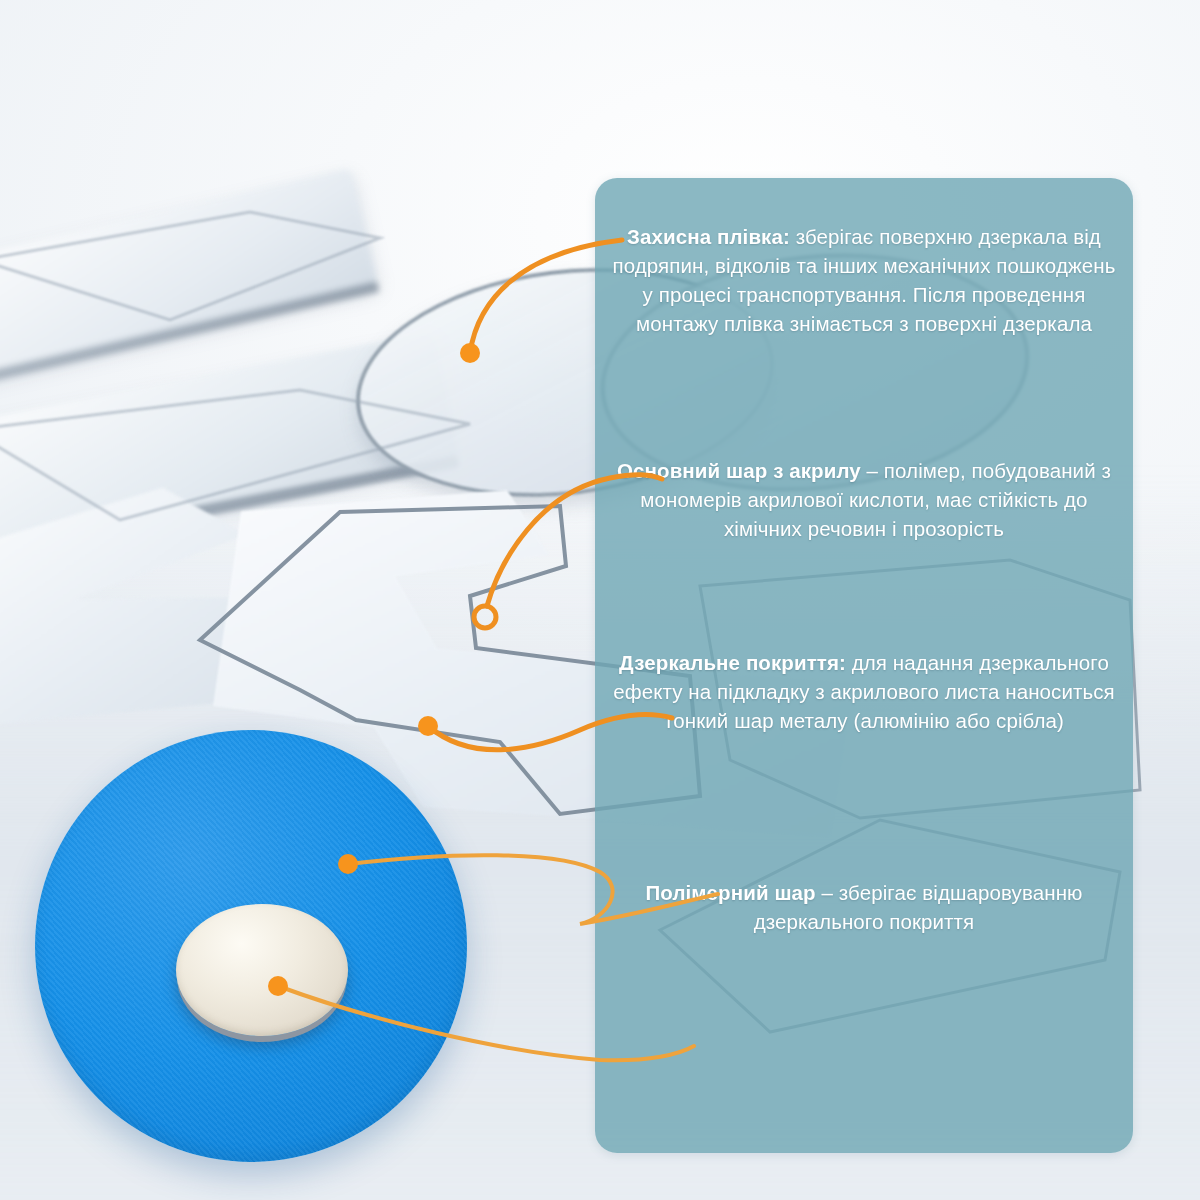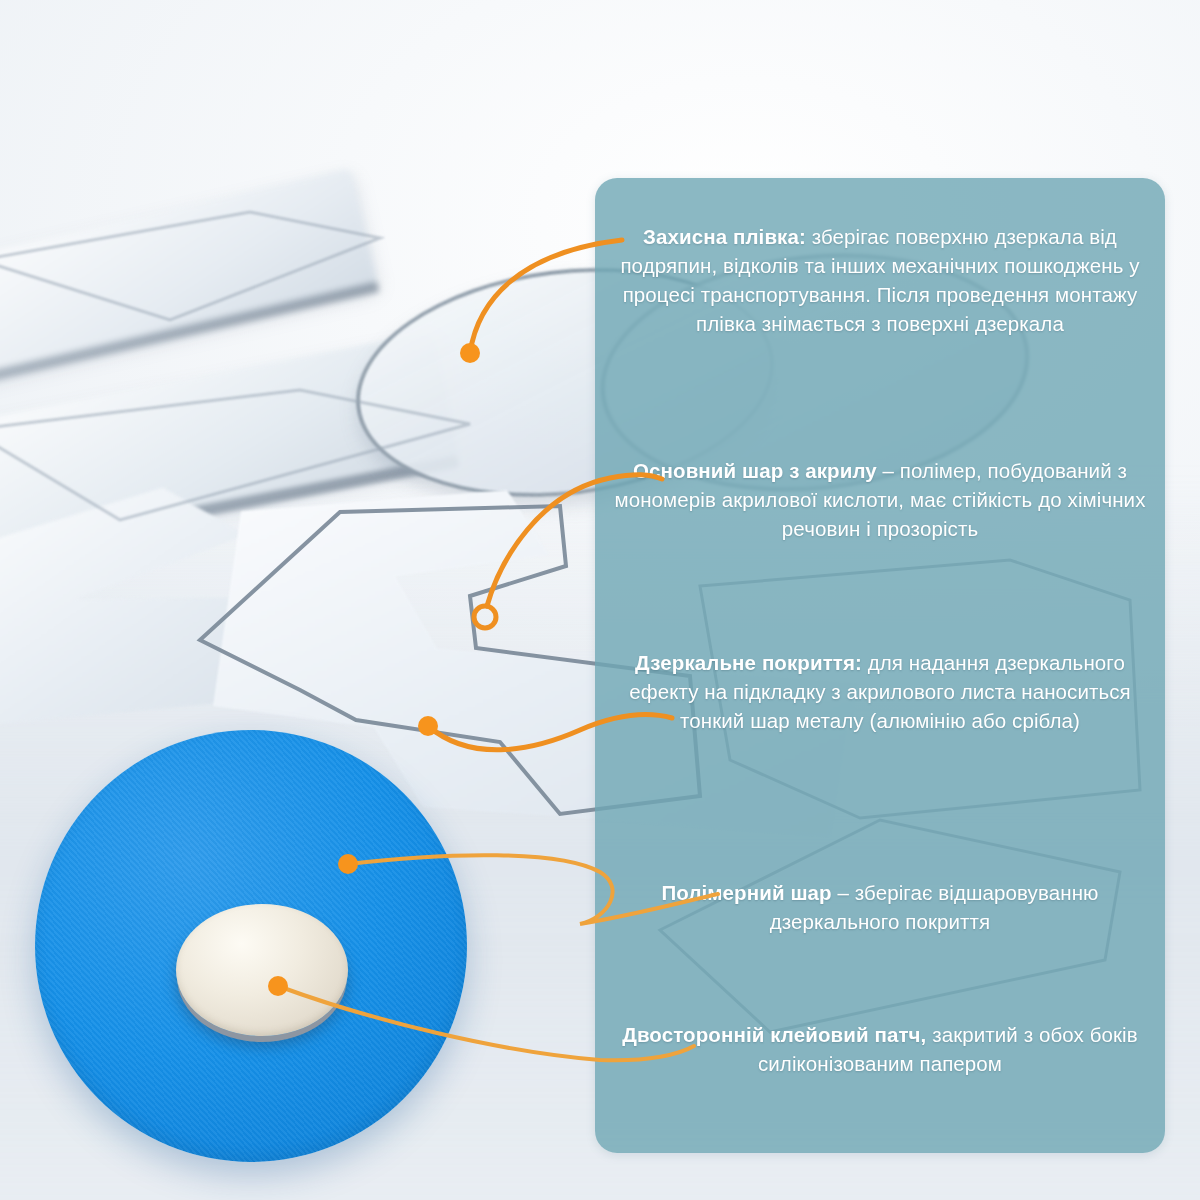--- a/index.html
+++ b/index.html
@@ -126,21 +126,20 @@
                inset 0 -3px 6px rgba(150,140,120,.25);
   }
 
   
   #info-panel{
     position:absolute;left:595px;top:178px;width:538px;height:975px;
     border-radius:22px;
     background:rgba(110,166,180,.80);
     backdrop-filter:saturate(.9);
     box-shadow:0 2px 10px rgba(90,130,145,.18);
-    padding-left:32px;
   }
   .panel-texts{position:absolute;inset:0;}
   .txt{
     position:absolute;left:0;width:100%;
     color:#ffffff;text-align:center;
     font-size:20.5px;line-height:29px;
     letter-spacing:.1px;
     text-shadow:0 1px 2px rgba(60,95,108,.35);
     padding:0 14px;box-sizing:border-box;
   }
@@ -232,23 +231,20 @@
       </div>
 
       <div class="txt" id="txt-3">
         <b>Дзеркальне покриття:</b><span> для надання дзеркального ефекту на підкладку з акрилового листа наноситься тонкий шар металу (алюмінію або срібла)</span>
       </div>
 
       <div class="txt" id="txt-4">
         <b>Полімерний шар</b><span> – зберігає відшаровуванню дзеркального покриття</span>
       </div>
 
-      <div class="txt" id="txt-5">
-        <b>Двосторонній клейовий патч,</b><span> закритий з обох боків силіконізованим папером</span>
-      </div>
 
     </div>
   </div>
 
   <svg id="connectors" width="1200" height="1200">
 
     <path class="lead" d="M470 353 C 478 300, 520 252, 622 240"></path>
     <circle class="dot" cx="470" cy="353" r="10"></circle>
 
     <path class="lead" d="M487 606 C 500 560, 540 492, 610 478 C 636 473, 650 474, 662 479"></path>

